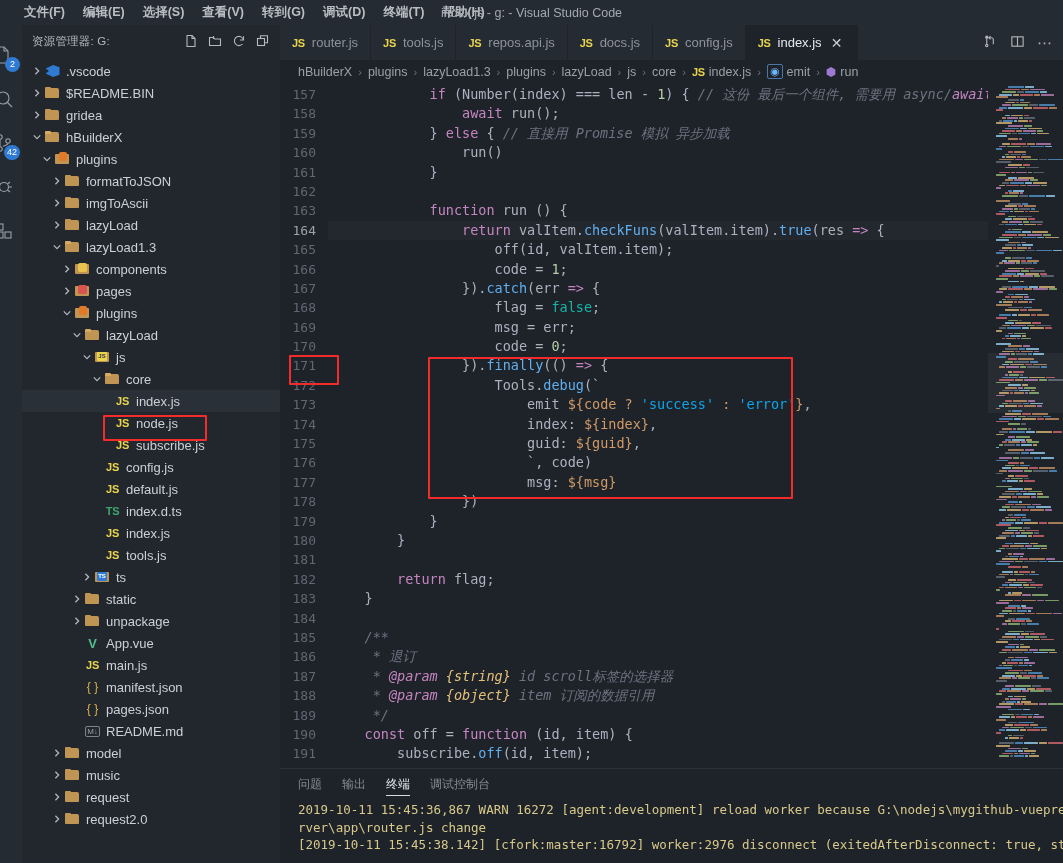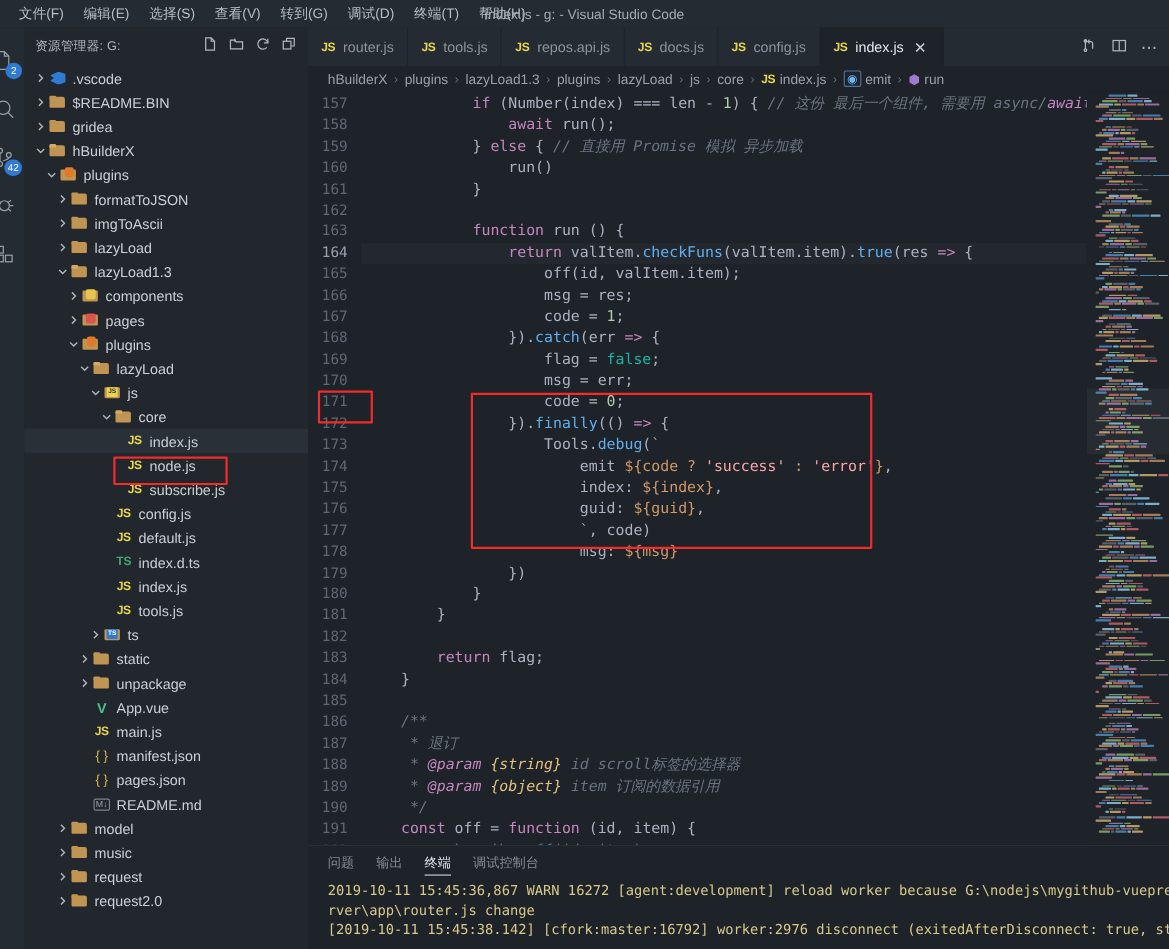--- a/index.html
+++ b/index.html
@@ -11,21 +11,21 @@
     font-size: 13px;
     color: #cfd2d6;
   }
   .app { position: relative; width: 1063px; height: 863px; display: flex; flex-direction: column; }
 
   
   .titlebar {
     height: 25px; background: #252b33; display: flex; align-items: center;
     flex: 0 0 25px; position: relative;
   }
-  .menubar { display: flex; align-items: center; padding-left: 8px; gap: 0px; }
+  .menubar { display: flex; align-items: center; padding-left: 15px; gap: 0px; font-weight: bold; }
   .menu-item {
     padding: 3px 9px; font-size: 12.5px; color: #b9bec4; white-space: nowrap;
     cursor: default;
   }
   .win-title {
     position: absolute; left: 0; right: 0; text-align: center;
     font-size: 12.5px; color: #a3a9b1; pointer-events: none;
   }
 
   
@@ -141,21 +141,21 @@
   .minimap { width: 75px; flex: 0 0 75px; background: #1e2229; position: relative; overflow: hidden; }
   .mm-inner { position:absolute; top:0; left:8px; right:0; bottom:0; }
   .mm-row { height: 2.6px; display: flex; gap: 1px; padding-left: 0px; }
   .mm-seg { height: 1.7px; margin-top: .5px; border-radius: .5px; }
   .mm-slider { position:absolute; left:0; right:0; height: 60px; background: rgba(255,255,255,.045); }
 
   
   .t-kw { color: #c586c0; }
   .t-kw2 { color: #14b8a6; }
   .t-fn2 { color: #61afef; }
-  .t-str { color: #fca5a5; }
+  .t-str { color: #0ea5e9; }
   .t-num { color: #b5cea8; }
   .t-cmt { color: #6a7480; font-style: italic; }
   .t-tpl { color: #d19a66; }
   .t-jsdoc { color: #c586c0; font-style: italic;}
   .t-type { color: #e5c07b; font-style: italic;}
   .t-plain { color: #abb2bf; }
 
   
   .panel { height: 95px; flex: 0 0 95px; background: #1e2229; display: flex; flex-direction: column; border-top: 1px solid #2c323a;}
   .panel-tabs { height: 30px; flex: 0 0 30px; display: flex; align-items: center; padding-left: 18px; gap: 20px; }
@@ -728,21 +728,20 @@
         <div class="code" id="codebox">
             <div class="cline"><span class="t-plain">            <span class="t-kw">if</span> (Number(index) === len - <span class="t-num">1</span>) { <span class="t-cmt">// 这份 最后一个组件, 需要用 async/<span class="t-kw">await</span> 模拟</span></span></div>
             <div class="cline"><span class="t-plain">                <span class="t-kw">await</span> run();</span></div>
             <div class="cline"><span class="t-plain">            } <span class="t-kw">else</span> { <span class="t-cmt">// 直接用 Promise 模拟 异步加载</span></span></div>
             <div class="cline"><span class="t-plain">                run()</span></div>
             <div class="cline"><span class="t-plain">            }</span></div>
             <div class="cline"><span class="t-plain"></span></div>
             <div class="cline"><span class="t-plain">            <span class="t-kw">function</span> run () {</span></div>
             <div class="cline hl"><span class="t-plain">                <span class="t-kw">return</span> valItem.<span class="t-fn2">checkFuns</span>(valItem.item).<span class="t-fn2">true</span>(res <span class="t-kw">=&gt;</span> {</span></div>
             <div class="cline"><span class="t-plain">                    off(id, valItem.item);</span></div>
-            <div class="cline"><span class="t-plain">                    msg = res;</span></div>
             <div class="cline"><span class="t-plain">                    code = <span class="t-num">1</span>;</span></div>
             <div class="cline"><span class="t-plain">                }).<span class="t-fn2">catch</span>(err <span class="t-kw">=&gt;</span> {</span></div>
             <div class="cline"><span class="t-plain">                    flag = <span class="t-kw2">false</span>;</span></div>
             <div class="cline"><span class="t-plain">                    msg = err;</span></div>
             <div class="cline"><span class="t-plain">                    code = <span class="t-num">0</span>;</span></div>
             <div class="cline"><span class="t-plain">                }).<span class="t-fn2">finally</span>(() <span class="t-kw">=&gt;</span> {</span></div>
             <div class="cline"><span class="t-plain">                    Tools.<span class="t-fn2">debug</span>(`</span></div>
             <div class="cline"><span class="t-plain">                        emit <span class="t-tpl">${code ? <span class="t-str"><span class="t-str">'success'</span></span> : <span class="t-str"><span class="t-str">'error'</span></span>}</span>,</span></div>
             <div class="cline"><span class="t-plain">                        index: <span class="t-tpl">${index}</span>,</span></div>
             <div class="cline"><span class="t-plain">                        guid: <span class="t-tpl">${guid}</span>,</span></div>

